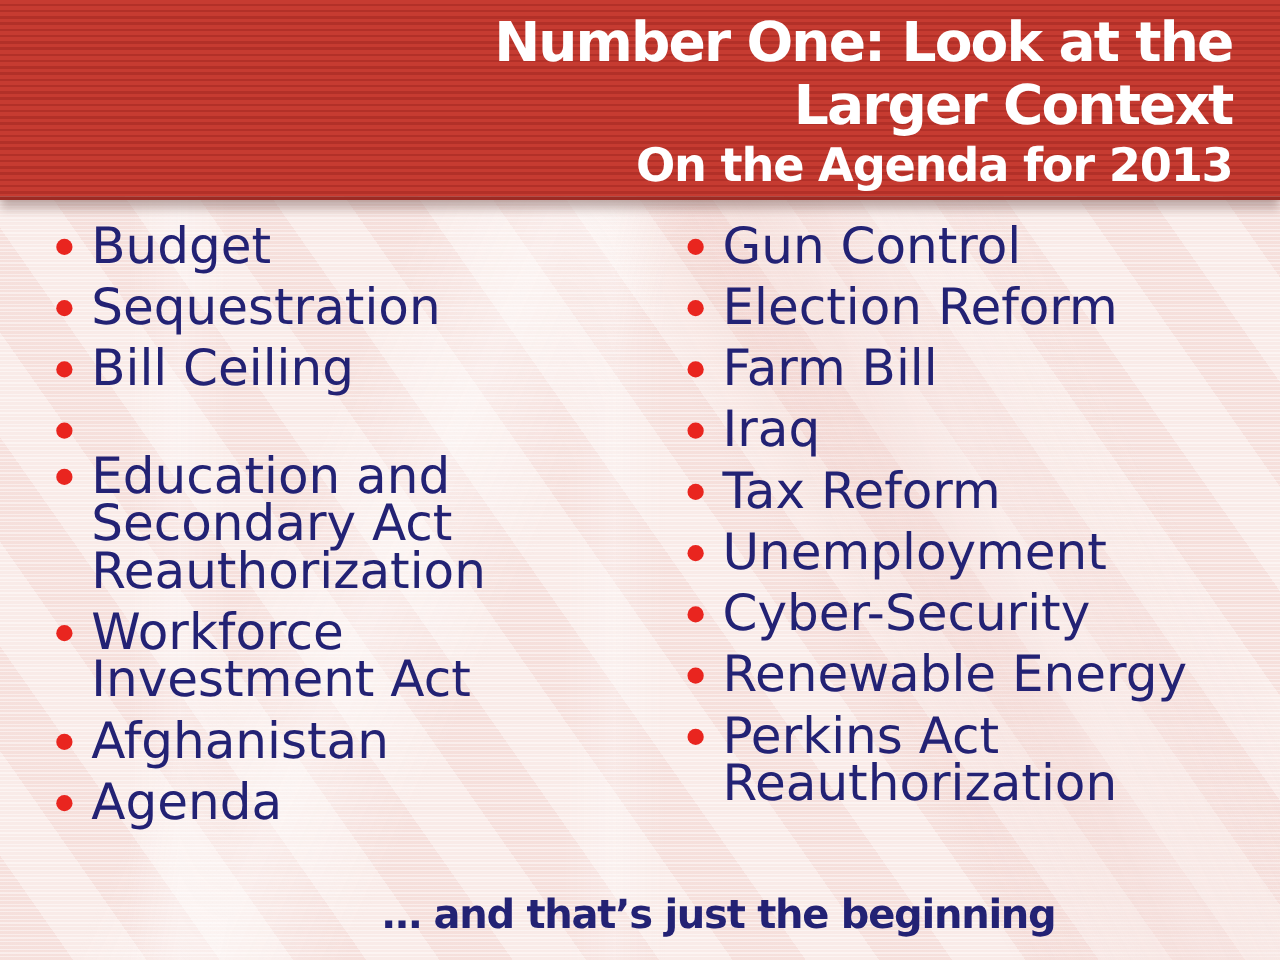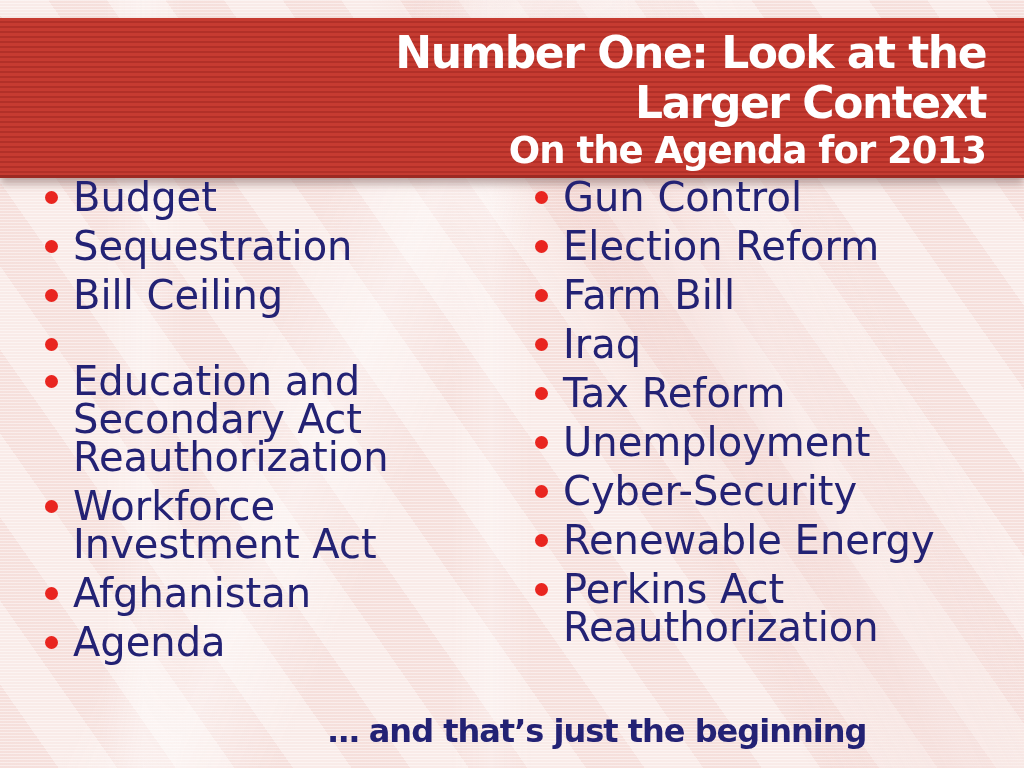--- a/index.html
+++ b/index.html
@@ -31,48 +31,47 @@
     position:absolute;left:0;top:0;width:1024px;height:160px;
     box-sizing:border-box;
     background:repeating-linear-gradient(to bottom,
       var(--header_red,#c63b31) 0 3px,
       var(--header_red_dark,#b23028) 3px 5px);
     border-bottom:3px solid var(--header_edge,#9c2a23);
     box-shadow:0 6px 8px rgba(130,95,92,.5);
     color:var(--title_white,#ffffff);
     text-align:right;
     padding:10px 38px 0 0;
-    margin-top:18px;
   }
   .title{
     font-size:44px;font-weight:700;line-height:50px;letter-spacing:-1.5px;
   }
   .subtitle{
     font-size:37px;font-weight:700;line-height:42px;letter-spacing:-1px;margin-top:2px;padding-left:14px;
   }
   ul.bullet-list{
     position:absolute;margin:0;padding:0;list-style:none;top:178px;
   }
   ul.left{left:45px;width:420px;}
-  ul.right{left:535px;width:440px;}
+  ul.right{left:550px;width:440px;}
   li.bullet-item{
     display:flex;align-items:flex-start;
     margin:0 0 11px 0;
     color:var(--text_navy,#232274);
     font-size:40px;line-height:38px;
   }
   .bullet{
     flex:0 0 13px;width:13px;height:13px;border-radius:50%;
     background:var(--bullet_red,#e9251f);
     margin:13px 15px 0 0;
   }
   .left .item-text{max-width:352px;}
   .right .item-text{max-width:372px;}
   .caption{
-    position:absolute;left:597px;top:712px;transform:translateX(-50%);
+    position:absolute;left:575px;top:712px;transform:translateX(-50%);
     white-space:nowrap;
     color:var(--text_navy,#232274);
     font-size:32px;font-weight:700;letter-spacing:-1px;
   }
 </style>
 </head>
 <body>
 
 <div class="slide">
   <div class="watermark"></div>

